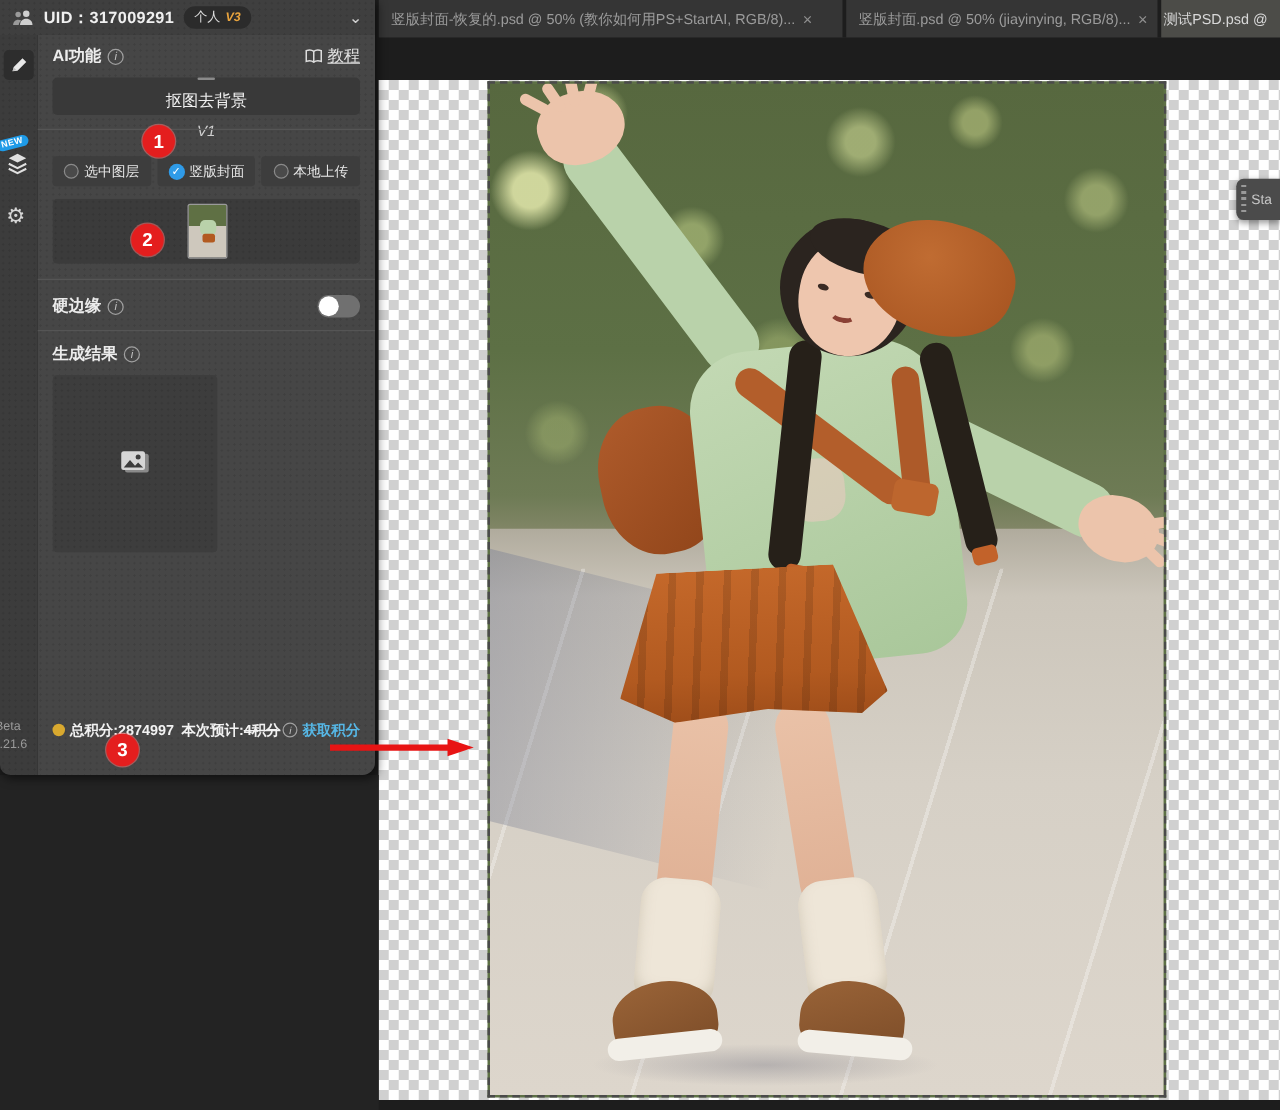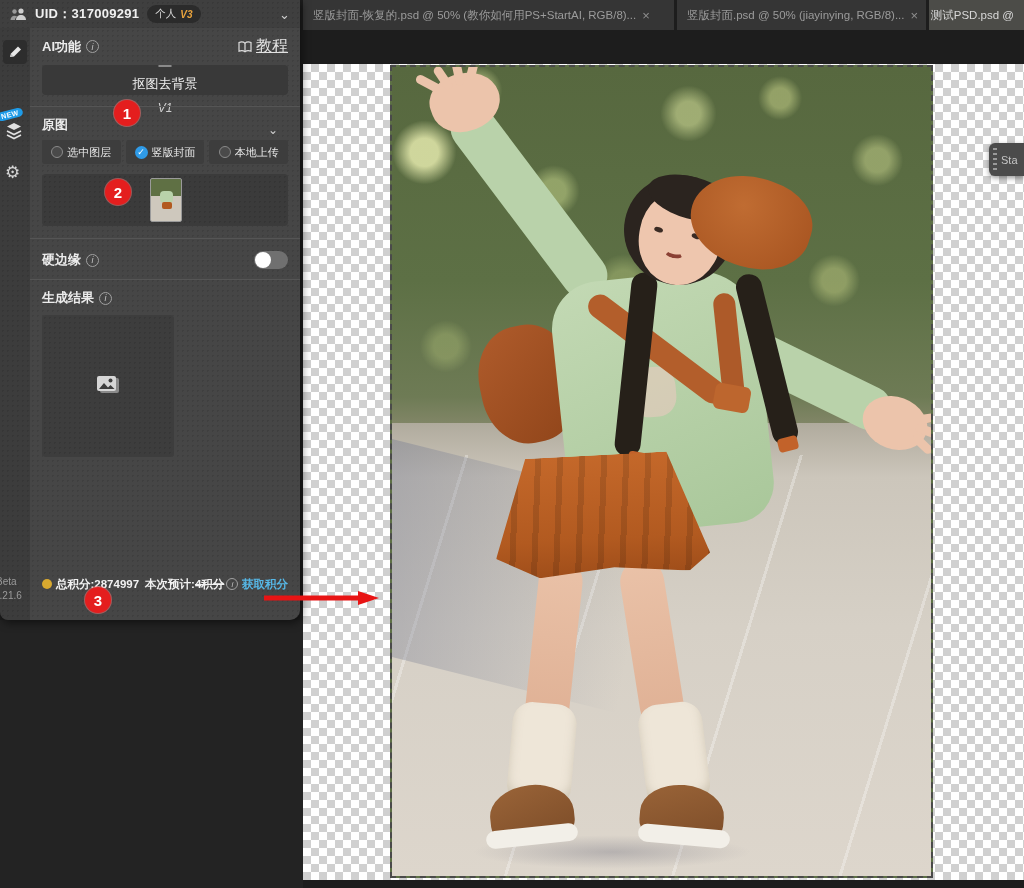--- a/index.html
+++ b/index.html
@@ -102,30 +102,30 @@
   .ib-new { position:absolute; left:-3px; top:82px; background:#1e9be8; color:#fff; font-size:7px; font-weight:bold; padding:1px 4px; border-radius:6px; transform:rotate(-14deg); letter-spacing:.5px; }
   .ib-layers { position:absolute; left:5px; top:94px; }
   .ib-gear { position:absolute; left:5px; top:136px; color:#d5d5d5; font-size:17px; line-height:1; }
   .ib-beta { position:absolute; left:-4px; top:548px; color:#9a9a9a; font-size:10px; }
   .ib-ver { position:absolute; left:-6px; top:562px; color:#9a9a9a; font-size:10px; }
   .panel-main { flex:1; background-color:#464646; padding:8px 12px 10px 12px; display:flex; flex-direction:column; min-width:0; }
   .row { display:flex; align-items:center; }
   .sec-title { color:#ececec; font-size:13px; font-weight:bold; }
   .info-i { width:13px; height:13px; border:1px solid #a0a0a0; border-radius:50%; color:#c4c4c4; font-size:9px; font-style:italic;
     display:inline-flex; align-items:center; justify-content:center; margin-left:5px; flex:none; }
-  .tutorial { margin-left:auto; display:flex; align-items:center; gap:4px; color:#e2e2e2; font-size:16px; cursor:pointer;text-decoration:underline; }
+  .tutorial { margin-left:auto; display:flex; align-items:center; gap:4px; color:#e2e2e2; font-size:13px; cursor:pointer;text-decoration:underline; }
   .dropdown { margin:8px 0 9px 0; height:30px; background-color:#393939; border-radius:4px; display:flex; align-items:center; padding:0 10px; gap:8px; cursor:pointer;flex-direction:column; }
   .hatch { width:14px; height:14px; border-radius:2px; border:1px solid #8a8a8a;
     background:repeating-linear-gradient(45deg,#9a9a9a 0 1px, transparent 1px 3px); }
   .dd-label { color:#efefef; font-size:13px; }
   .dd-ver { color:#cfcfcf; font-size:12px; font-style:italic; }
   .dd-chevron { margin-left:auto; color:#cfcfcf; font-size:12px; }
   .divider { height:1px; background:#555; margin:2px -12px 0 -12px; }
   .src-title-row { margin:9px 0 6px 0; }
-  .radio-row { display:flex; gap:5px; }
+  .radio-row { display:flex; gap:5px;margin-top:21px; }
   .radio-pill { flex:1; height:24px; background:#3d3d3d; border-radius:3px; display:flex; align-items:center; justify-content:center; gap:4px; cursor:pointer; }
   .radio-dot { width:12px; height:12px; border-radius:50%; border:1.5px solid #8a8a8a; background:#4a4a4a; flex:none; }
   .radio-check { width:13px; height:13px; border-radius:50%; background:#2f9be8; color:#fff; font-size:9px; display:flex; align-items:center; justify-content:center; flex:none; }
   .radio-label { color:#e8e8e8; font-size:11px; white-space:nowrap; }
   .thumb-strip { margin-top:10px; height:52px; background-color:#3b3b3b; border-radius:4px; position:relative; }
   .thumb { position:absolute; left:108px; top:4px; width:32px; height:44px; border:1px solid #9a9a9a; border-radius:2px; overflow:hidden;
     background:linear-gradient(180deg,#5f7044 0 40%, #cec8bd 40% 100%); }
   .thumb .t-body { position:absolute; left:9px; top:12px; width:13px; height:12px; background:#b9d2aa; border-radius:4px; }
   .thumb .t-skirt { position:absolute; left:11px; top:23px; width:10px; height:7px; background:#b25a20; border-radius:2px; }
   .hardedge-row { height:34px; margin-top:4px; }
@@ -284,23 +284,20 @@
 
         <div class="dropdown">
           <span class="hatch"></span>
           <span class="dd-label">抠图去背景</span>
           <span class="dd-ver">V1</span>
           <span class="dd-chevron">⌄</span>
         </div>
 
         <div class="divider"></div>
 
-        <div class="row src-title-row">
-          <span class="sec-title">原图</span>
-        </div>
 
         <div class="radio-row">
           <div class="radio-pill">
             <span class="radio-dot"></span>
             <span class="radio-label">选中图层</span>
           </div>
           <div class="radio-pill">
             <span class="radio-check">✓</span>
             <span class="radio-label">竖版封面</span>
           </div>

